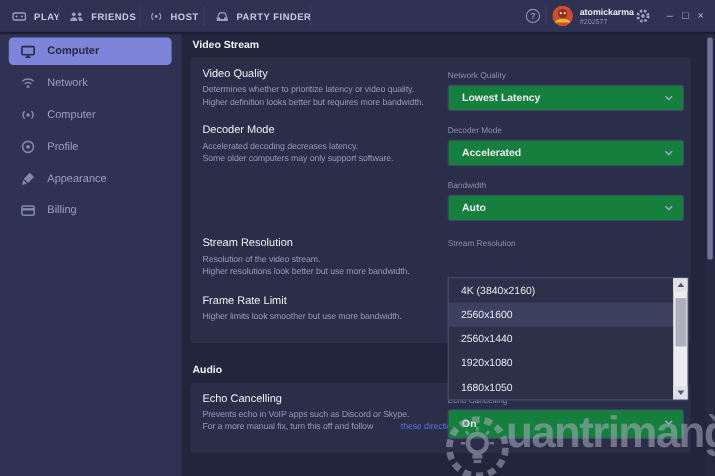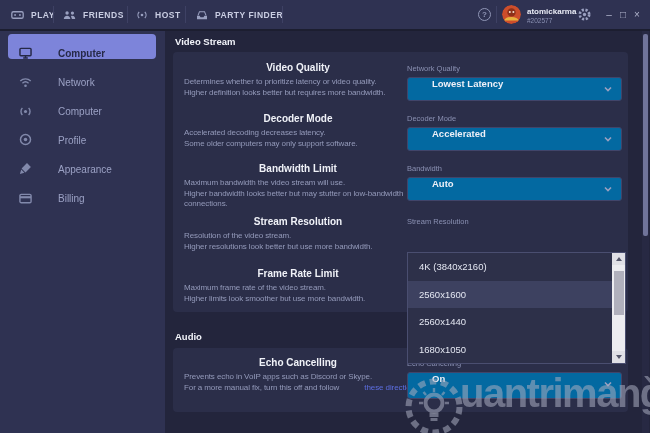--- a/index.html
+++ b/index.html
@@ -14,37 +14,37 @@
   .nav-sep { position:absolute; top:6px; width:1px; height:17px; background:#3e4164; }
   .help-circle { position:absolute; left:478px; top:8px; width:13px; height:13px; border:1.4px solid #8f95b5; border-radius:50%; color:#8f95b5; font-size:8px; font-weight:bold; display:flex; align-items:center; justify-content:center; cursor:pointer; }
   .avatar { position:absolute; left:502px; top:5px; width:19px; height:19px; border-radius:50%; overflow:hidden; cursor:pointer; }
   .user-name { position:absolute; left:527px; top:7px; font-size:8px; font-weight:bold; color:#e9ebf5; }
   .user-tag  { position:absolute; left:527px; top:16.5px; font-size:6.5px; color:#8a90b2; }
   .gear { position:absolute; left:577px; top:7px; cursor:pointer; color:#9aa0c0; }
   .win-btn { position:absolute; top:0; height:29px; width:12px; display:flex; align-items:center; justify-content:center; color:#b0b4cc; font-size:10px; cursor:pointer; }
 
   
   .sidebar { position:absolute; left:0; top:31px; width:165px; height:402px; background:#2f3252; z-index:3; }
-  .side-item { position:absolute; left:8px; width:148px; height:25px; border-radius:4px; display:flex; align-items:flex-end; gap:26px; padding-left:11px; font-size:10px; color:#9ba1c4; cursor:pointer; }
+  .side-item { position:absolute; left:8px; width:148px; height:25px; border-radius:4px; display:flex; align-items:center; gap:11px; padding-left:11px; font-size:10px; color:#9ba1c4; cursor:pointer; }
   .side-item svg { color:#8289ab; flex:none; }
   .side-item.active { background:#7d84da; color:#262947; font-weight:bold; }
   .side-item.active svg { color:#262947; }
 
   
   .section-title { position:absolute; font-size:9.5px; font-weight:bold; color:#f2f4fa; z-index:2; }
   .card { position:absolute; background:#2b2e49; border-radius:4px; z-index:1; }
 
   .vrow { position:absolute; left:184px; width:228px; z-index:2; }
-  .row-title { font-size:10px; font-weight:bold; color:#f0f2f8; margin-bottom:4px; white-space:nowrap;text-align:center; }
+  .row-title { font-size:10px; font-weight:normal; color:#f0f2f8; margin-bottom:4px; white-space:nowrap; }
   .row-desc { font-size:8px; line-height:10.5px; color:#949aba; white-space:nowrap; letter-spacing:-.1px; }
   .row-desc a { color:#5d6ee0; text-decoration:none; cursor:pointer;margin-left:23px; }
 
   .control { position:absolute; left:407px; width:215px; z-index:3; }
   .control-label { font-size:7.5px; color:#8a90b2; margin-bottom:4px; white-space:nowrap; }
-  .select { position:relative; height:24px; background:#0369a1; border:1px solid #41456a; border-radius:3px; display:flex; padding:0 24px; font-size:9.5px; font-weight:bold; color:#eef0f8; cursor:pointer; }
+  .select { position:relative; height:24px; background:#15803d; border:1px solid #41456a; border-radius:3px; display:flex; align-items:center; padding:0 12px; font-size:9.5px; font-weight:bold; color:#eef0f8; cursor:pointer; }
   .select .chev { position:absolute; right:9px; top:8px; color:#9aa0c0; }
 
   
   .dd-list { position:absolute; left:407px; top:252px; width:219px; height:112px; background:#2d3049; border:1px solid #4a4e70; z-index:6; display:flex; flex-direction:column; }
   .dd-item { flex:1; display:flex; align-items:center; padding-left:11px; font-size:9.5px; color:#e4e7f2; cursor:pointer; }
   .dd-item.hl { background:#3d4160; }
   .dd-sb { position:absolute; right:0; top:0; bottom:0; width:13px; background:#ececf0; cursor:pointer; }
   .sb-btn { position:absolute; left:0; width:13px; height:12px; background:#e0e0e6; display:flex; align-items:center; justify-content:center; cursor:pointer; }
   .sb-up { top:0; } .sb-down { bottom:0; }
   .sb-up::after { content:""; border-left:3px solid transparent; border-right:3px solid transparent; border-bottom:4px solid #55576b; }
@@ -202,26 +202,20 @@
   <div class="control" style="top:114px">
     <div class="control-label">Decoder Mode</div>
     <div class="select">
       <span>Accelerated</span>
       <svg class="chev" width="8" height="6" viewBox="0 0 8 6">
           <path d="M1 1.5 4 4.5 7 1.5" fill="none" stroke="currentColor" stroke-width="1.6"></path>
         </svg>
     </div>
   </div>
 
-  <div class="vrow" style="top:163px">
-    <div class="row-title">Bandwidth Limit</div>
-    <div class="row-desc">Maximum bandwidth the video stream will use.</div>
-    <div class="row-desc">Higher bandwidth looks better but may stutter on low-bandwidth</div>
-    <div class="row-desc">connections.</div>
-  </div>
   <div class="control" style="top:164px">
     <div class="control-label">Bandwidth</div>
     <div class="select">
       <span>Auto</span>
       <svg class="chev" width="8" height="6" viewBox="0 0 8 6">
           <path d="M1 1.5 4 4.5 7 1.5" fill="none" stroke="currentColor" stroke-width="1.6"></path>
         </svg>
     </div>
   </div>
 
@@ -229,21 +223,20 @@
     <div class="row-title">Stream Resolution</div>
     <div class="row-desc">Resolution of the video stream.</div>
     <div class="row-desc">Higher resolutions look better but use more bandwidth.</div>
   </div>
   <div class="control" style="top:217px">
     <div class="control-label">Stream Resolution</div>
   </div>
 
   <div class="vrow" style="top:268px">
     <div class="row-title">Frame Rate Limit</div>
-    <div class="row-desc">Maximum frame rate of the video stream.</div>
     <div class="row-desc">Higher limits look smoother but use more bandwidth.</div>
   </div>
 
   <div class="section-title" style="left:175px; top:331px">Audio</div>
   <div class="card" style="left:173px; top:348px; width:455px; height:64px"></div>
 
   <div class="vrow" style="top:357px">
     <div class="row-title">Echo Cancelling</div>
     <div class="row-desc">Prevents echo in VoIP apps such as Discord or Skype.</div>
     <div class="row-desc"><span>For a more manual fix, turn this off and follow </span><a>these directions.</a></div>
@@ -255,20 +248,21 @@
       <svg class="chev" width="8" height="6" viewBox="0 0 8 6">
           <path d="M1 1.5 4 4.5 7 1.5" fill="none" stroke="currentColor" stroke-width="1.6"></path>
         </svg>
     </div>
   </div>
 
   <div class="dd-list">
     <div class="dd-item">4K (3840x2160)</div>
     <div class="dd-item hl">2560x1600</div>
     <div class="dd-item">2560x1440</div>
+    <div class="dd-item">1920x1080</div>
     <div class="dd-item">1680x1050</div>
     <div class="dd-sb">
       <div class="sb-btn sb-up"></div>
       <div class="sb-thumb"></div>
       <div class="sb-btn sb-down"></div>
     </div>
   </div>
 
   <div class="page-sb">
     <div class="page-sb-thumb"></div>

